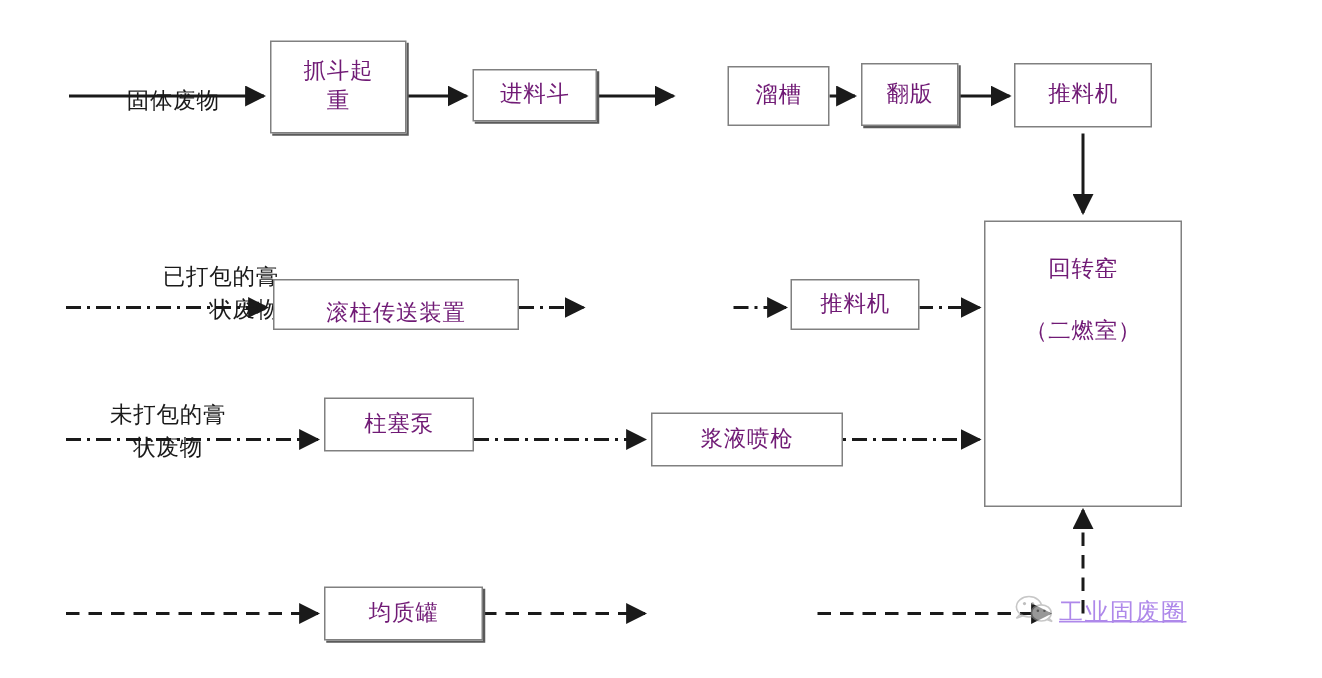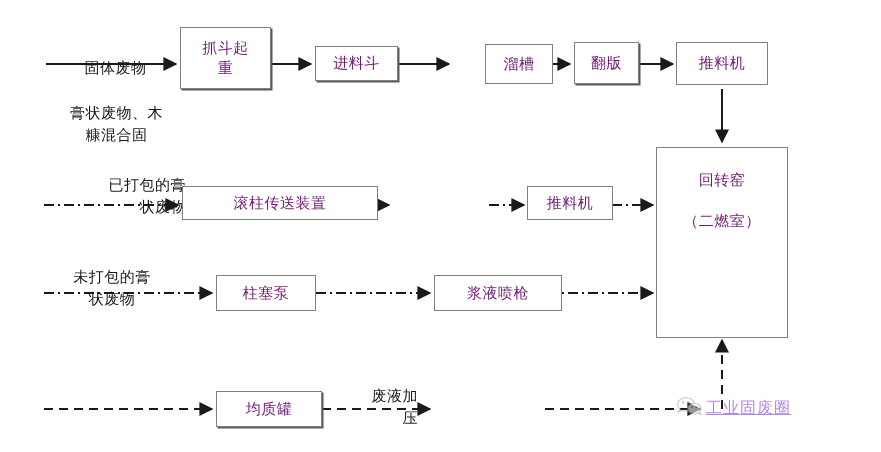--- a/index.html
+++ b/index.html
@@ -144,66 +144,58 @@
   <div class="node" style="left:676px; top:42px; width:92px; height:43px;">
     <span class="node-label">推料机</span>
   </div>
 
   <div class="node" style="left:656px; top:147px; width:132px; height:191px; align-items:flex-start; padding-top:22px;">
     <span class="node-label">回转窑
 
 （二燃室）</span>
   </div>
 
-  <div class="node" style="left:182px; top:186px; width:196px; height:34px;">
+  <div class="node" style="left:182px; top:186px; width:164px; height:34px;align-items:flex-end;">
     <span class="node-label">滚柱传送装置</span>
   </div>
 
 
   <div class="node" style="left:527px; top:186px; width:86px; height:34px;">
     <span class="node-label">推料机</span>
   </div>
 
-  <div class="node" style="left:216px; top:275px; width:100px; height:36px;">
+  <div class="node" style="left:216px; top:265px; width:100px; height:36px;">
     <span class="node-label">柱塞泵</span>
   </div>
 
   <div class="node" style="left:434px; top:275px; width:128px; height:36px;">
     <span class="node-label">浆液喷枪</span>
   </div>
 
   <div class="node shadowed" style="left:216px; top:391px; width:106px; height:36px;justify-content:center;">
     <span class="node-label">均质罐</span>
   </div>
 
 
   <div class="caption align-center" style="left:48px; top:34px; width:135px;">
     <span>固体废物</span>
   </div>
 
-  <div class="caption align-center" style="left:44px; top:79px; width:145px;">
-    <span>膏状废物、木
-糠混合固</span>
-  </div>
 
   <div class="caption align-right" style="left:38px; top:151px; width:148px;">
     <span>已打包的膏
 状废物</span>
   </div>
 
   <div class="caption align-right" style="left:38px; top:243px; width:148px;text-align:center;">
     <span>未打包的膏
 状废物</span>
   </div>
 
 
-  <div class="caption align-right" style="left:318px; top:362px; width:100px;">
-    <span>废液加
-压</span>
-  </div>
 
   <div id="watermark">
     <span>
       <svg width="26" height="20" viewBox="0 0 26 20" xmlns="http://www.w3.org/2000/svg">
         <ellipse cx="10" cy="8.5" rx="8.4" ry="6.8" fill="none" stroke="#9a9a9a" stroke-width="1.1"></ellipse>
         <path d="M 4.2 13.4 L 1.6 16.2 L 5.6 14.6 Z" fill="none" stroke="#9a9a9a" stroke-width="1.1"></path>
         <circle cx="7" cy="6.4" r="1.05" fill="#8a8a8a"></circle>
         <circle cx="12.4" cy="6.4" r="1.05" fill="#8a8a8a"></circle>
         <ellipse cx="18.2" cy="12.6" rx="6.6" ry="5.4" fill="#ffffff" stroke="#9a9a9a" stroke-width="1.1"></ellipse>
         <path d="M 23.4 16.3 L 25.4 18.4 L 22.3 17.2 Z" fill="none" stroke="#9a9a9a" stroke-width="1.1"></path>

